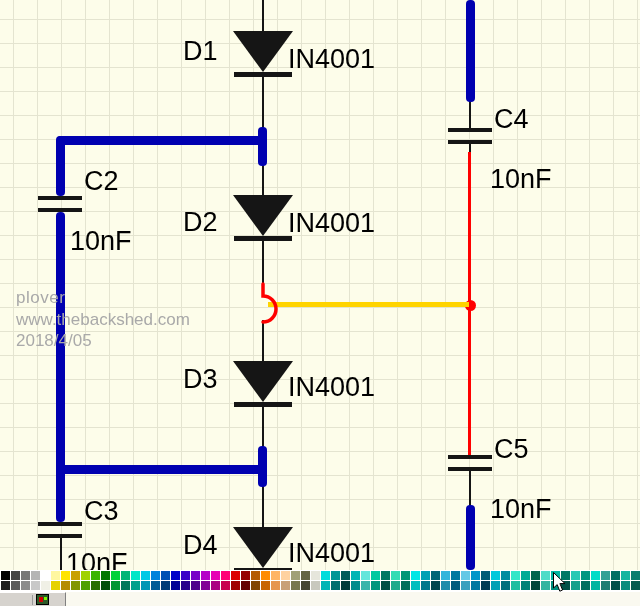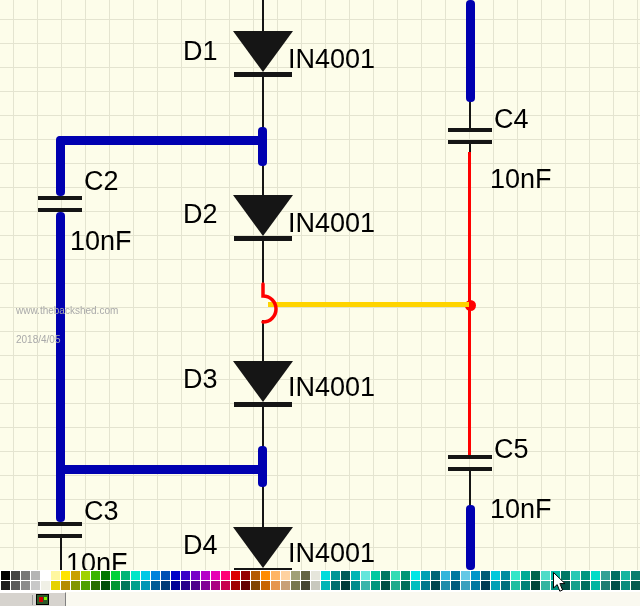--- a/index.html
+++ b/index.html
@@ -19,21 +19,21 @@
   .abs{position:absolute}
   .wire-blue{position:absolute;background:var(--wire-blue);border-radius:4px}
   .wire-black{position:absolute;background:var(--symbol-black)}
   .wire-red{position:absolute;background:var(--wire-red)}
   .wire-yellow{position:absolute;background:var(--wire-yellow)}
   .plate{position:absolute;background:var(--symbol-black);width:44px;height:4px}
   .ref-label{position:absolute;font-size:27px;color:#000;white-space:nowrap}
   .junction{position:absolute;width:11px;height:11px;border-radius:50%;background:var(--wire-red)}
   .watermark{position:absolute;left:16px;top:288px;color:var(--watermark-gray);line-height:1.15}
   .watermark .wm-title{font-size:17px;letter-spacing:.5px}
-  .watermark .wm-small{font-size:10px;margin-top:17px}
+  .watermark .wm-small{font-size:17px;margin-top:2px}
   .palette{position:absolute;left:0;top:570px;width:640px;height:22px;background:#FFFFFF;
     padding-top:1px;z-index:10}
   .palette-row{display:flex;height:9px;margin-bottom:1px;padding-left:1px}
   .swatch{width:9px;height:9px;margin-right:1px;flex:0 0 auto}
   .bottom-strip{position:absolute;left:0;top:592px;width:640px;height:14px;background:#FAF9F0;z-index:10}
   .task-fragment{position:absolute;left:0;top:0;width:66px;height:14px;background:#D6D3CE;
     border-top:1px solid #FFFFFF;border-right:1px solid #808080;display:flex;align-items:center}
   .task-divider{width:1px;height:10px;background:#9a9a9a;margin-left:32px;margin-right:3px}
   .cursor{position:absolute;left:553px;top:572px;z-index:20}
 </style>
@@ -104,37 +104,38 @@
       <div class="plate" style="left:448px;top:128px"></div>
       <div class="plate" style="left:448px;top:140px"></div>
     </div>
     <div>
       <div class="plate" style="left:448px;top:455px"></div>
       <div class="plate" style="left:448px;top:467px"></div>
     </div>
 
     <div class="ref-label" style="left:183px;top:36px">D1</div>
     <div class="ref-label" style="left:288px;top:44px">IN4001</div>
-    <div class="ref-label" style="left:183px;top:199px">D2</div>
+    <div class="ref-label" style="left:183px;top:207px">D2</div>
     <div class="ref-label" style="left:288px;top:208px">IN4001</div>
     <div class="ref-label" style="left:183px;top:364px">D3</div>
     <div class="ref-label" style="left:288px;top:372px">IN4001</div>
     <div class="ref-label" style="left:183px;top:530px">D4</div>
     <div class="ref-label" style="left:288px;top:538px">IN4001</div>
 
     <div class="ref-label" style="left:84px;top:166px">C2</div>
     <div class="ref-label" style="left:70px;top:226px">10nF</div>
     <div class="ref-label" style="left:84px;top:496px">C3</div>
     <div class="ref-label" style="left:66px;top:548px">10nF</div>
     <div class="ref-label" style="left:494px;top:104px">C4</div>
     <div class="ref-label" style="left:490px;top:164px">10nF</div>
     <div class="ref-label" style="left:494px;top:434px">C5</div>
     <div class="ref-label" style="left:490px;top:494px">10nF</div>
 
     <div class="watermark">
+      <div class="wm-title">plover</div>
       <div class="wm-small">www.thebackshed.com</div>
       <div class="wm-small">2018/4/05</div>
     </div>
   </div>
 
   <div class="palette">
     <div class="palette-row">
         <div class="swatch" style="background: rgb(0, 0, 0);"></div>
         <div class="swatch" style="background: rgb(70, 70, 70);"></div>
         <div class="swatch" style="background: rgb(120, 120, 120);"></div>

